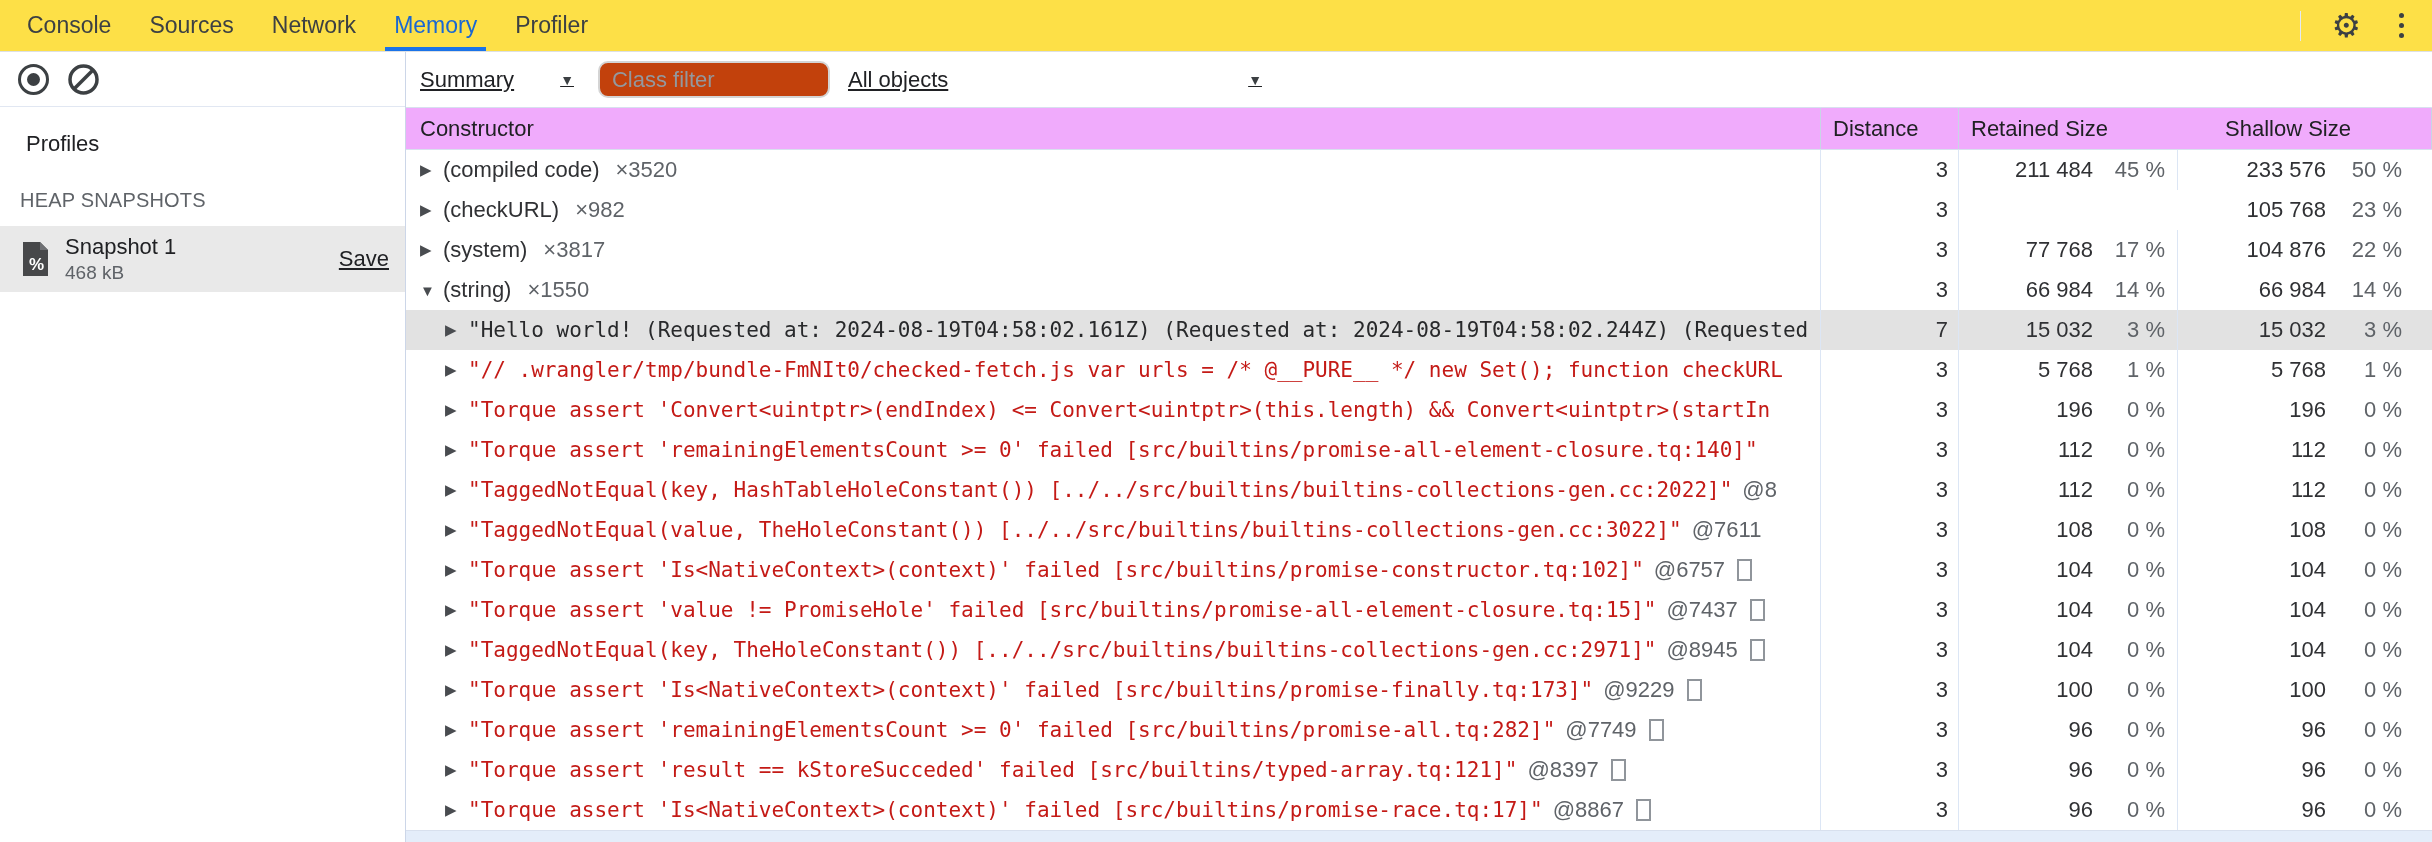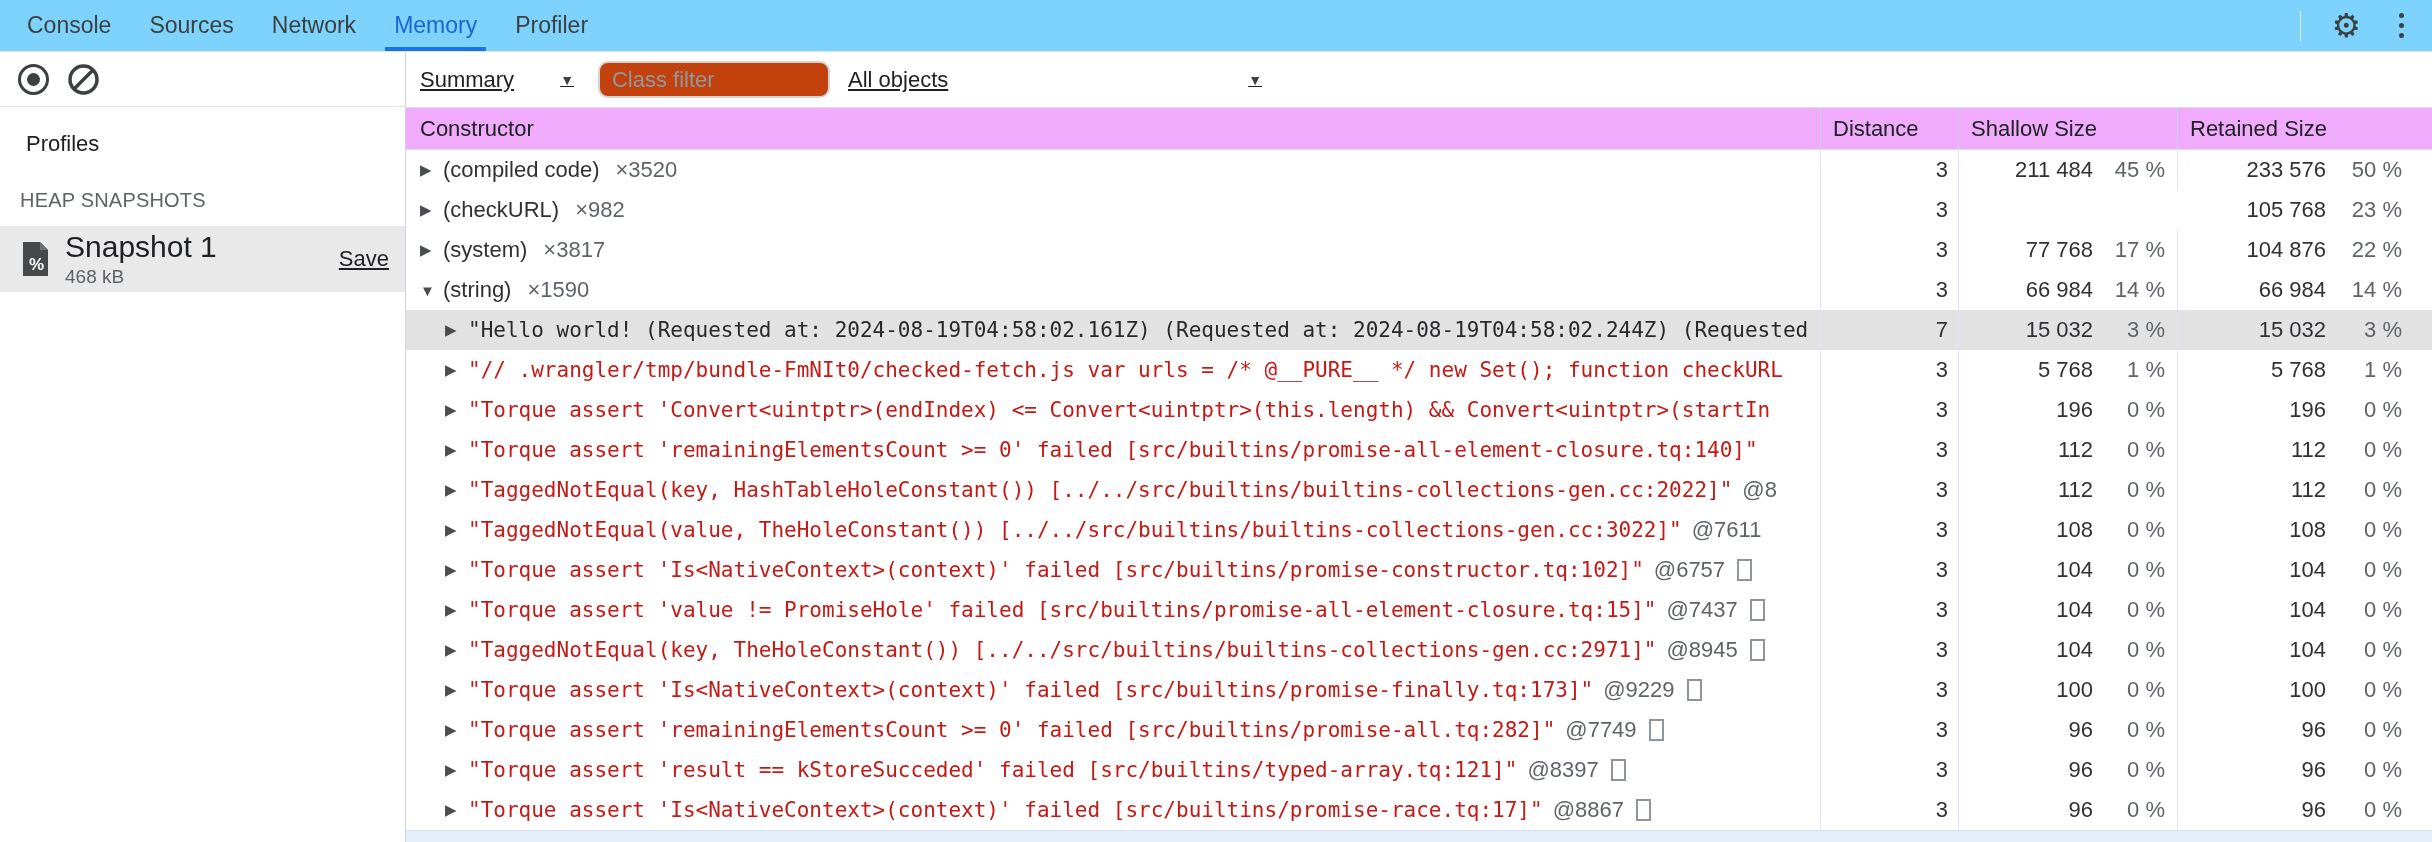--- a/index.html
+++ b/index.html
@@ -10,21 +10,21 @@
     color: #303134;
     font-size: 22px;
     cursor: default;
   }
 
   
   .tabbar {
     height: 52px;
     display: flex;
     align-items: stretch;
-    background: #7dd3fc;
+    background: #fde047;
     border-bottom: 1px solid #dde0e4;
     padding-left: 8px;
   }
   .tab {
     display: flex; align-items: center;
     padding: 0 19px;
     font-size: 23px;
     color: #3c4043;
     position: relative;
     white-space: nowrap;
@@ -62,21 +62,21 @@
   }
   .record-icon::after { content: ""; width: 13px; height: 13px; border-radius: 50%; background: #3c4043; }
   .profiles-label { font-size: 22px; color: #202124; padding: 24px 0 0 26px; }
   .heap-title { font-size: 20px; color: #5f6368; padding: 32px 0 14px 20px; letter-spacing: 0.2px; }
   .snapshot-item {
     height: 66px; background: #e9e9e9;
     display: flex; align-items: center;
     padding: 0 16px 0 20px;
   }
   .snapshot-text { margin-left: 14px; display: flex; flex-direction: column; gap: 2px; }
-  .snapshot-name { font-size: 30px; color: #202124; }
+  .snapshot-name { font-size: 22px; color: #202124; }
   .snapshot-size { font-size: 19px; color: #5f6368; }
   .save-link { margin-left: auto; font-size: 22px; color: #202124; text-decoration: underline; }
 
   
   .main { flex: 1; display: flex; flex-direction: column; min-width: 0; background: #fff; }
 
   .main-toolbar { height: 55px; flex: none; display: flex; align-items: center; }
   .select-like { display: flex; align-items: center; font-size: 22px; color: #202124; text-decoration: underline; }
   .dd-arrow { font-size: 14px; color: #3c4043; }
   .summary-select { margin-left: 14px; }
@@ -188,22 +188,22 @@
       <input class="filter-input" placeholder="Class filter" style="">
       <div class="select-like objects-select">
         <span>All objects</span>
         <span class="dd-arrow">▼</span>
       </div>
     </div>
 
     <div class="grid-header">
       <div class="gh-cell gh-constructor">Constructor</div>
       <div class="gh-cell gh-distance">Distance</div>
+      <div class="gh-cell gh-retained">Retained Size</div>
       <div class="gh-cell gh-shallow">Shallow Size</div>
-      <div class="gh-cell gh-retained">Retained Size</div>
     </div>
 
     <div class="grid-rows" id="grid-rows">
         <div class="grid-row">
           <div class="gr-cell gr-constructor">
             <span class="arrow">▶</span>
             <span class="cons-name">(compiled code)</span>
             <span class="count">×3520</span>
           </div>
           <div class="gr-cell gr-distance">
@@ -247,21 +247,21 @@
           </div>
           <div class="gr-cell gr-retained">
             <span class="num-val">104 876</span>
             <span class="num-pct">22 %</span>
           </div>
         </div>
         <div class="grid-row">
           <div class="gr-cell gr-constructor">
             <span class="arrow">▼</span>
             <span class="cons-name">(string)</span>
-            <span class="count">×1590</span>
+            <span class="count">×1550</span>
           </div>
           <div class="gr-cell gr-distance">
             <span>3</span>
           </div>
           <div class="gr-cell gr-shallow">
             <span class="num-val">66 984</span>
             <span class="num-pct">14 %</span>
           </div>
           <div class="gr-cell gr-retained">
             <span class="num-val">66 984</span>

